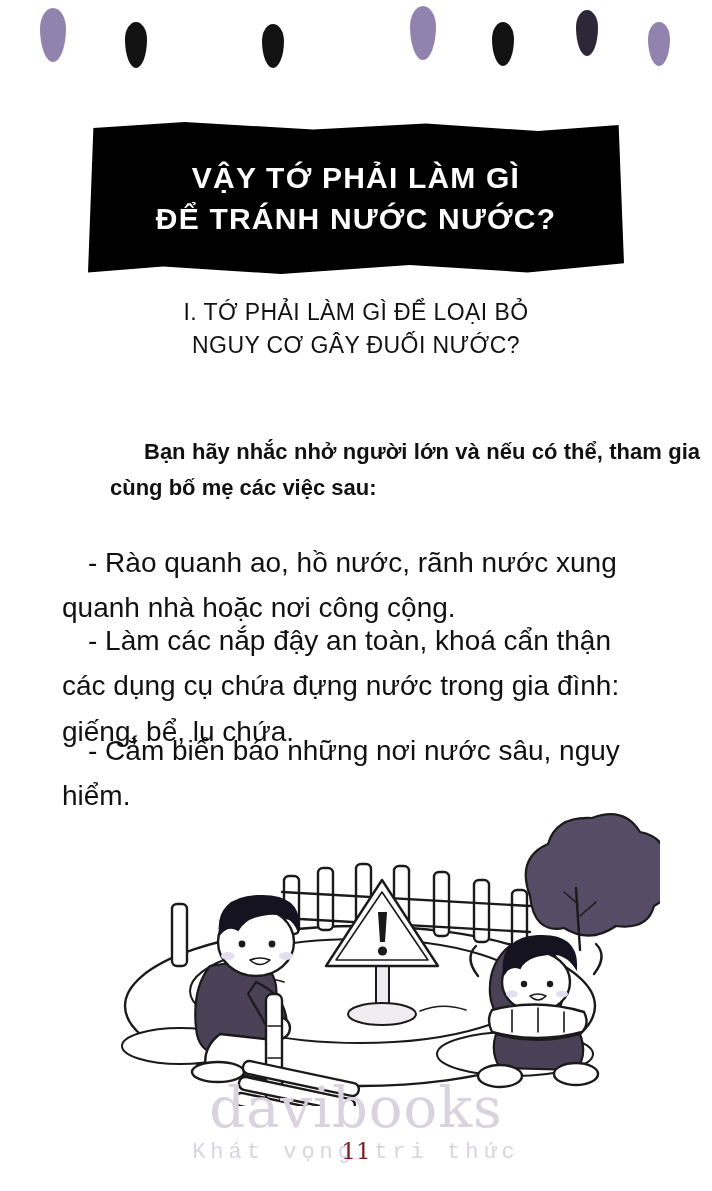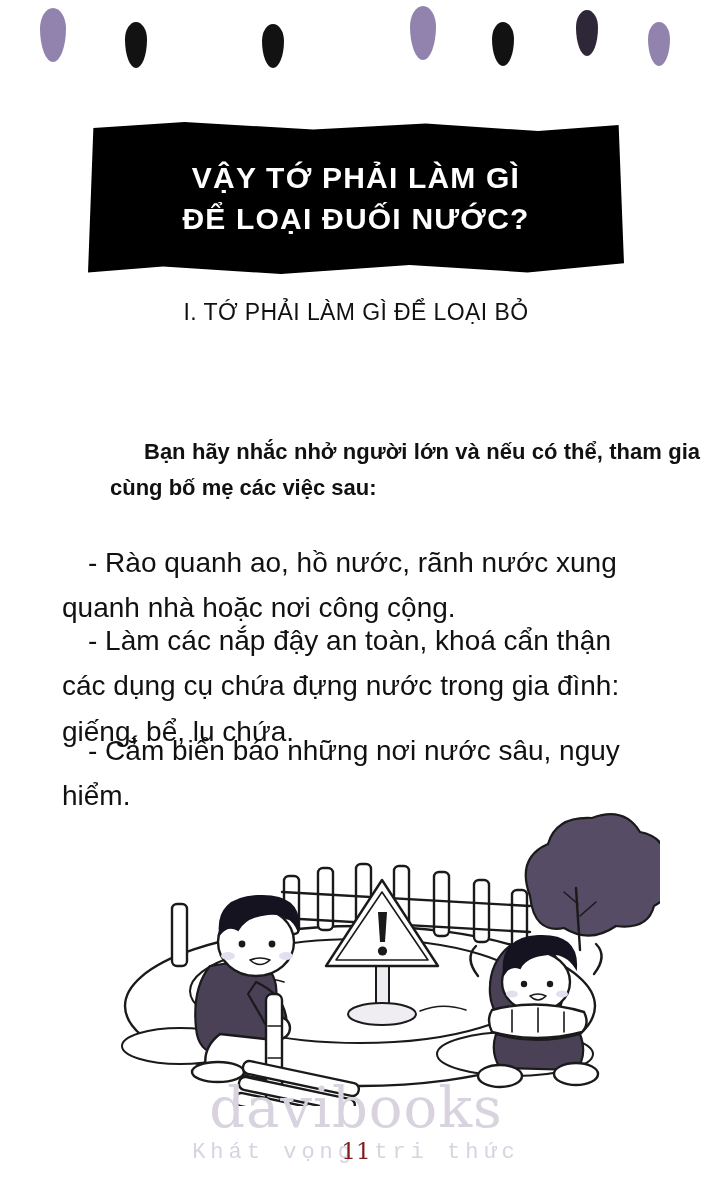--- a/index.html
+++ b/index.html
@@ -151,25 +151,26 @@
   <div class="drop" style="left:125px; top:22px; width:22px; height:46px; background:#121212;"></div>
   <div class="drop" style="left:262px; top:24px; width:22px; height:44px; background:#121212;"></div>
   <div class="drop" style="left:410px; top:6px;  width:26px; height:54px; background:#9183ad;"></div>
   <div class="drop" style="left:492px; top:22px; width:22px; height:44px; background:#121212;"></div>
   <div class="drop" style="left:576px; top:10px; width:22px; height:46px; background:#2e2738;"></div>
   <div class="drop" style="left:648px; top:22px; width:22px; height:44px; background:#9183ad;"></div>
 </div>
 
 <div class="banner">
   <div class="banner-line">VẬY TỚ PHẢI LÀM GÌ</div>
-  <div class="banner-line">ĐỂ LOẠI ĐUỐI NƯỚC?</div>
+  <div class="banner-line">ĐỂ TRÁNH NƯỚC NƯỚC?</div>
 </div>
 
 <div class="section-heading">
   <span>I. TỚ PHẢI LÀM GÌ ĐỂ LOẠI BỎ</span>
+  <span>NGUY CƠ GÂY ĐUỐI NƯỚC?</span>
 </div>
 
 <p class="lead">Bạn hãy nhắc nhở người lớn và nếu có thể, tham gia cùng bố mẹ các việc sau:</p>
 <p class="para" id="para-1">- Rào quanh ao, hồ nước, rãnh nước xung quanh nhà hoặc nơi công cộng.</p>
 <p class="para" id="para-2">- Làm các nắp đậy an toàn, khoá cẩn thận các dụng cụ chứa đựng nước trong gia đình: giếng, bể, lu chứa.</p>
 <p class="para" id="para-3">- Cắm biển báo những nơi nước sâu, nguy hiểm.</p>
 
 <div class="illustration">
   <svg viewBox="0 0 600 330" width="600" height="330" xmlns="http://www.w3.org/2000/svg">
     <defs>

